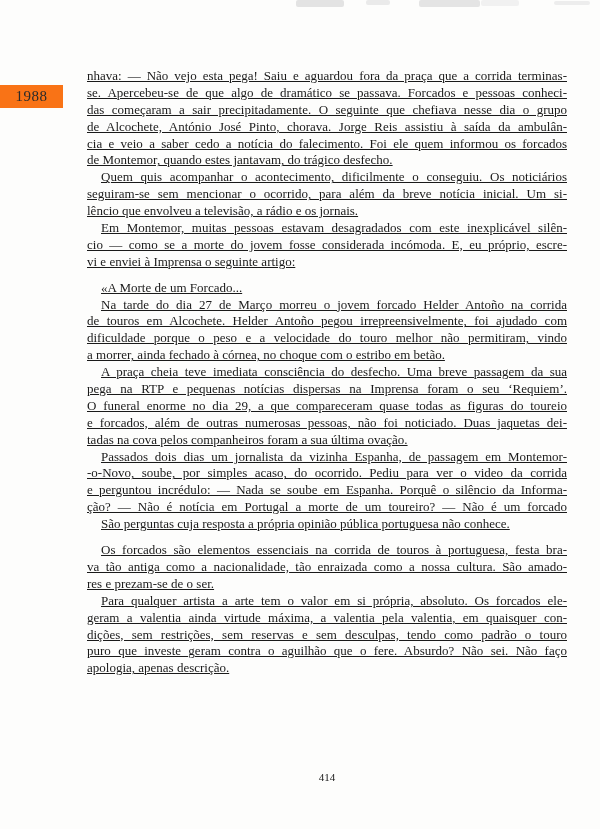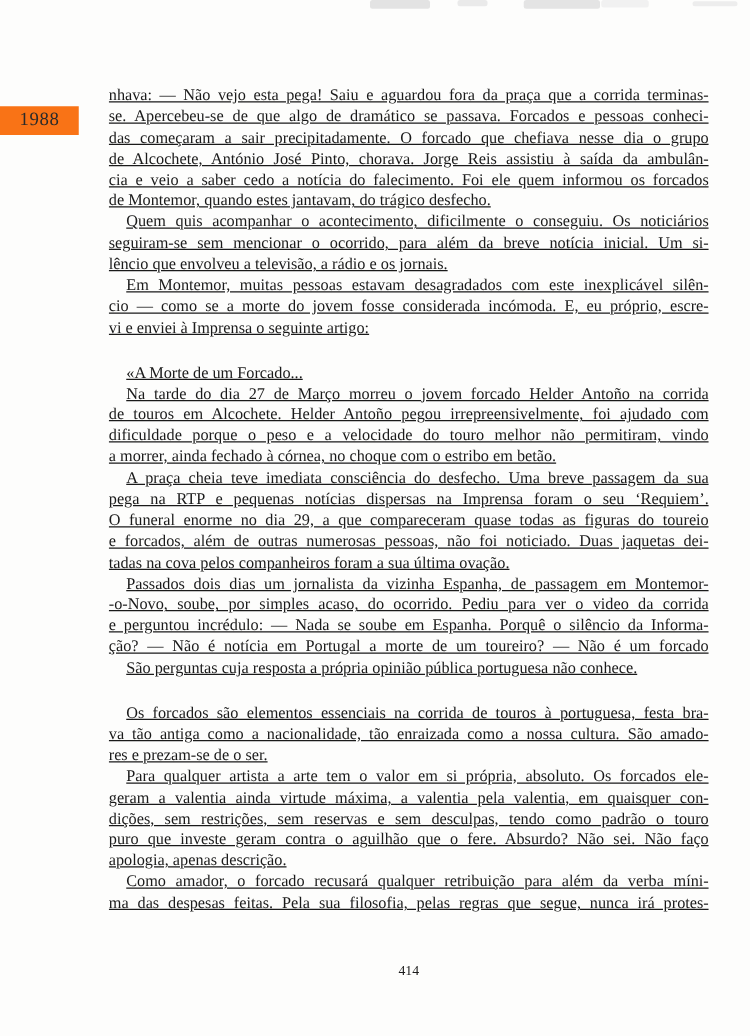--- a/index.html
+++ b/index.html
@@ -30,21 +30,21 @@
     text-align: center; line-height: 23px;
     font-size: 15px; color: #2a2a2a;
     letter-spacing: 0.5px;
   }
 
   .body-text {
     position: absolute; left: 87px; top: 68px; width: 480px;
     font-size: 13px; line-height: 16.9px;
   }
   .para { margin: 0; }
-  .para.gap { margin-top: 19px; }
+  .para.gap { margin-top: 9px; }
   .para .line {
     height: 16.9px; overflow: hidden;
     text-align: justify;
     text-align-last: justify;
     white-space: normal;
     text-decoration: underline;
   }
   .para .line.last { text-align-last: left; }
   .para.indent .line:first-child { text-indent: 14px; }
 
@@ -63,21 +63,21 @@
   <div class="smudge c"></div>
   <div class="smudge d"></div>
   <div class="smudge e"></div>
 
   <div class="year-label">1988</div>
 
   <div class="body-text">
       <div class="para">
         <div class="line">nhava: — Não vejo esta pega! Saiu e aguardou fora da praça que a corrida terminas-</div>
         <div class="line">se. Apercebeu-se de que algo de dramático se passava. Forcados e pessoas conheci-</div>
-        <div class="line">das começaram a sair precipitadamente. O forcado que chefiava nesse dia o grupo</div>
+        <div class="line">das começaram a sair precipitadamente. O seguinte que chefiava nesse dia o grupo</div>
         <div class="line">de Alcochete, António José Pinto, chorava. Jorge Reis assistiu à saída da ambulân-</div>
         <div class="line">cia e veio a saber cedo a notícia do falecimento. Foi ele quem informou os forcados</div>
         <div class="line last">de Montemor, quando estes jantavam, do trágico desfecho.</div>
       </div>
       <div class="para indent">
         <div class="line">Quem quis acompanhar o acontecimento, dificilmente o conseguiu. Os noticiários</div>
         <div class="line">seguiram-se sem mencionar o ocorrido, para além da breve notícia inicial. Um si-</div>
         <div class="line last">lêncio que envolveu a televisão, a rádio e os jornais.</div>
       </div>
       <div class="para indent">
@@ -115,21 +115,17 @@
         <div class="line">va tão antiga como a nacionalidade, tão enraizada como a nossa cultura. São amado-</div>
         <div class="line last">res e prezam-se de o ser.</div>
       </div>
       <div class="para indent">
         <div class="line">Para qualquer artista a arte tem o valor em si própria, absoluto. Os forcados ele-</div>
         <div class="line">geram a valentia ainda virtude máxima, a valentia pela valentia, em quaisquer con-</div>
         <div class="line">dições, sem restrições, sem reservas e sem desculpas, tendo como padrão o touro</div>
         <div class="line">puro que investe geram contra o aguilhão que o fere. Absurdo? Não sei. Não faço</div>
         <div class="line last">apologia, apenas descrição.</div>
       </div>
-      <div class="para indent">
-        <div class="line">Como amador, o forcado recusará qualquer retribuição para além da verba míni-</div>
-        <div class="line">ma das despesas feitas. Pela sua filosofia, pelas regras que segue, nunca irá protes-</div>
-      </div>
     </div>
 
   <div class="page-number">414</div>
 
 </div>
 
 </body></html>

